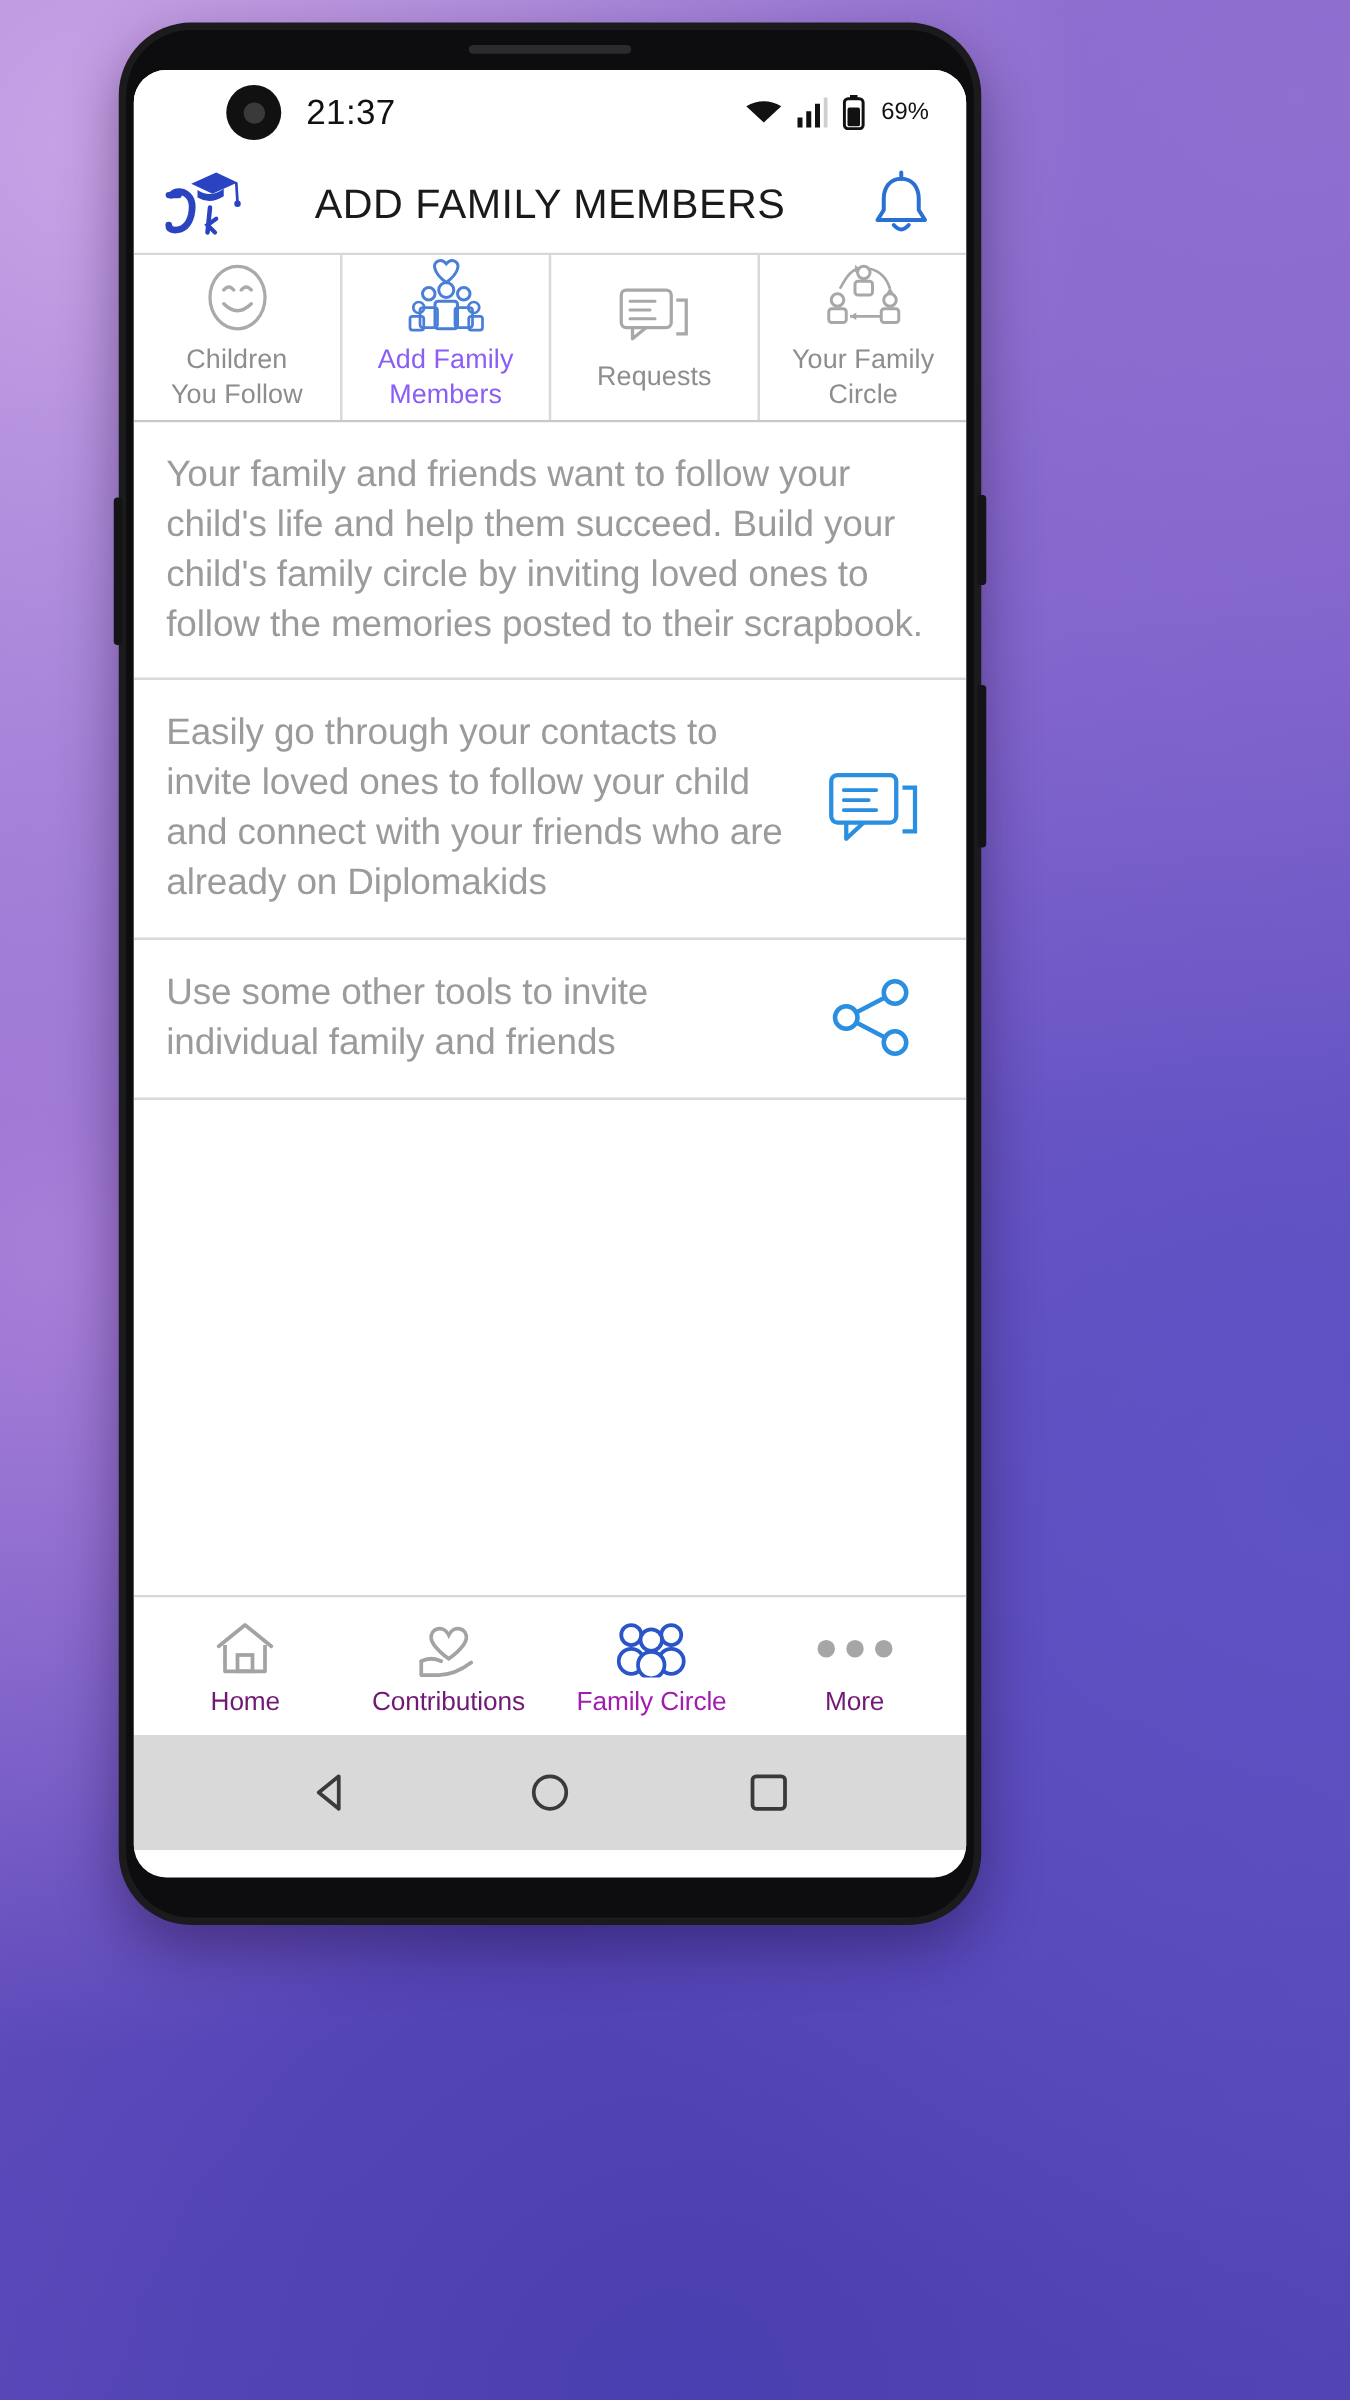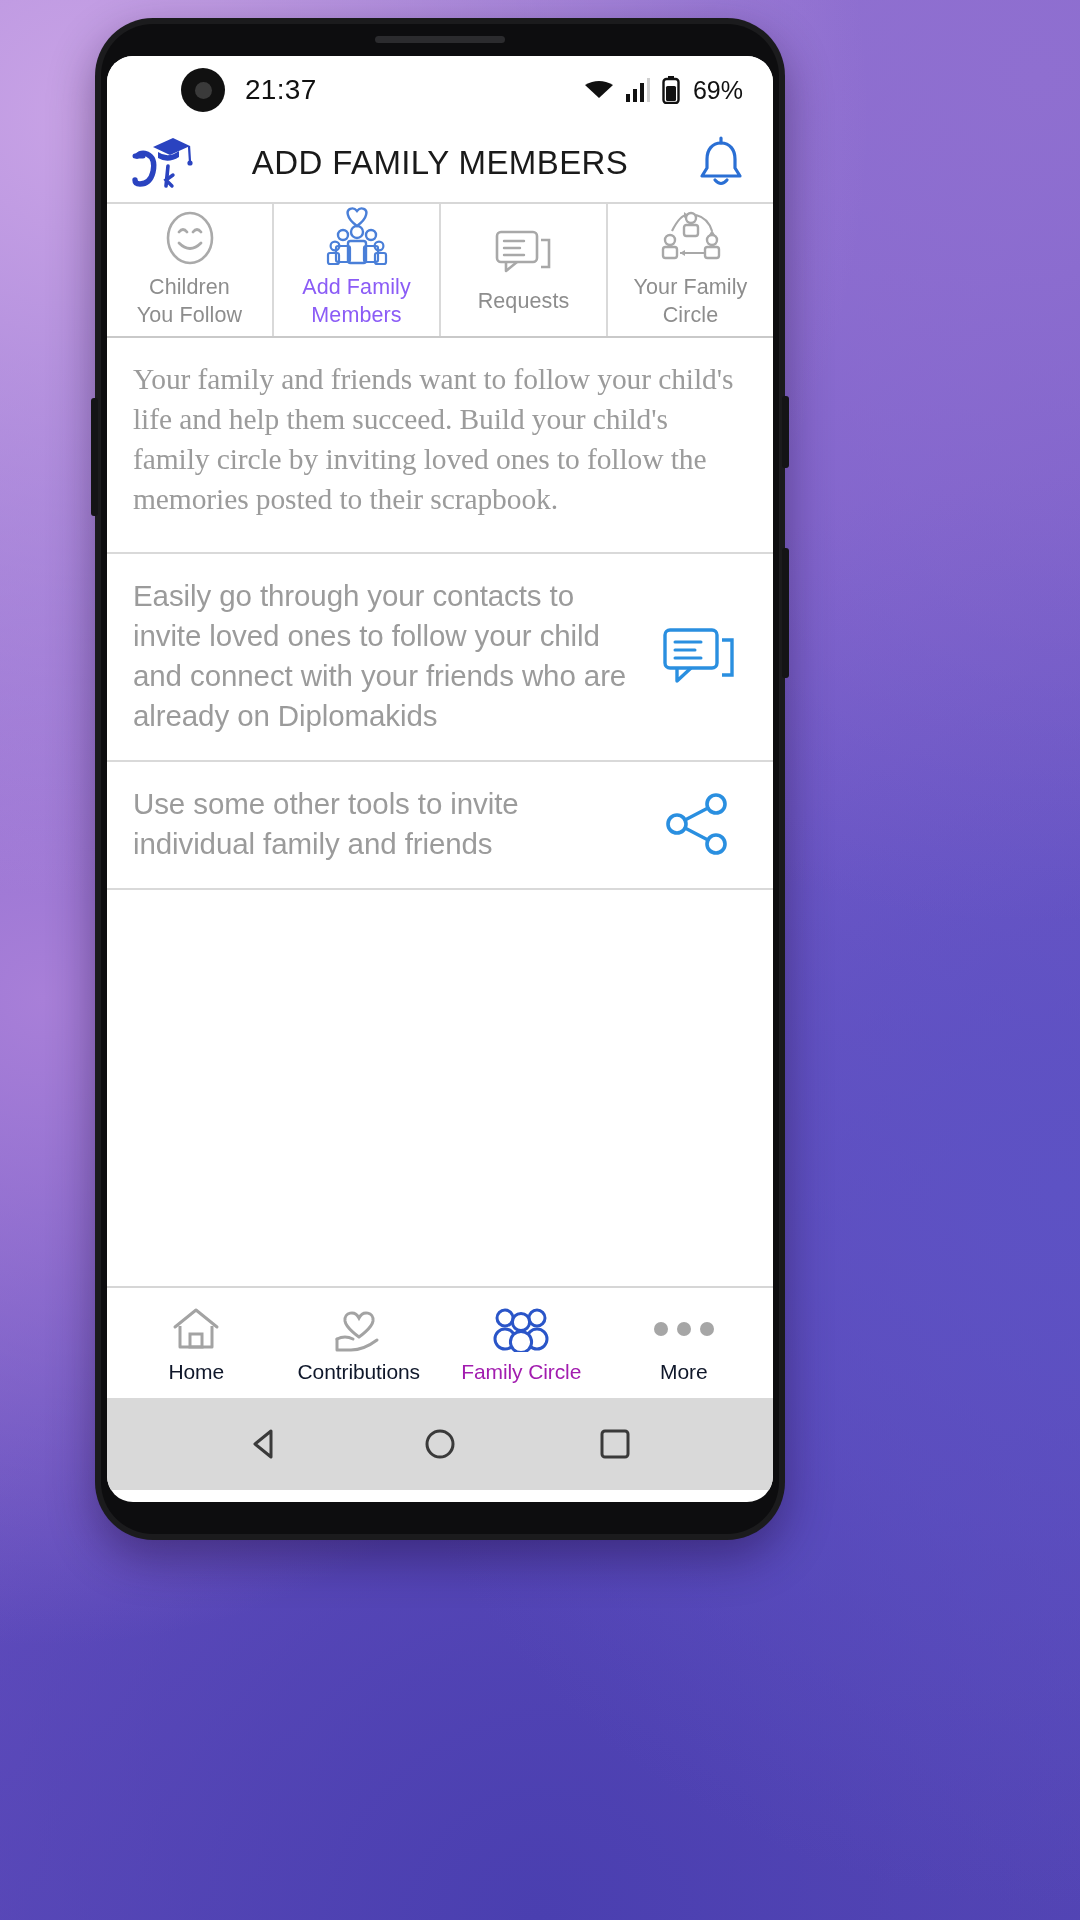--- a/index.html
+++ b/index.html
@@ -55,21 +55,21 @@
     background:#111; display:flex; align-items:center; justify-content:center;
     flex:none; margin-left:52px;
   }
   .punch-hole i{ width:17px; height:17px; border-radius:50%; background:#3a3a3a; display:block; }
   .status-time{
     font-size:28px; color:#111; margin-left:20px; letter-spacing:.3px;
     font-family:"Liberation Sans", sans-serif;
   }
   .status-right{ margin-left:auto; display:flex; align-items:center; gap:11px; }
   .status-right svg{ display:block; }
-  .battery-pct{ font-size:25px; color:#111; margin-left:2px; }
+  .battery-pct{ font-size:19px; color:#111; margin-left:2px; }
 
   
   .app-header{
     height:78px; display:flex; align-items:center;
     padding:0 26px 0 22px; background:#fff; position:relative;
   }
   .logo{ width:66px; height:62px; flex:none; position:relative; }
   .app-title{
     position:absolute; left:0; right:0; text-align:center;
     font-size:33px; color:#1a1a1a; letter-spacing:.4px;
@@ -100,34 +100,34 @@
   .card{
     border-bottom:2px solid #d9d9d9;
     padding:22px 26px 24px 26px;
     display:flex; align-items:center; gap:10px;
   }
   .card-text{
     font-size:29.5px; line-height:1.355; color:#9b9b9b;
     flex:1; letter-spacing:-.1px;
   }
   .card .card-icon{ flex:none; width:96px; display:flex; justify-content:center; }
-  .card.block{ display:block; padding-bottom:32px;font-family:Liberation Serif, serif; }
+  .card.block{ display:block; padding-bottom:22px; }
   .filler{ background:#fff; height:398px; border-bottom:2px solid #d6d6d6; }
 
   
   .bottomnav{
     display:flex; background:#fff; height:110px;
     align-items:center; padding:4px 8px 0 8px;
   }
   .navitem{
     flex:1; display:flex; flex-direction:column; align-items:center;
     justify-content:center; gap:7px;
   }
   .nav-icon{ height:48px; display:flex; align-items:center; justify-content:center; }
-  .nav-label{ font-size:21px; color:#0f172a; letter-spacing:-.1px; }
+  .nav-label{ font-size:21px; color:#701a75; letter-spacing:-.1px; }
   .navitem.active .nav-label{ color:#a21caf; }
   .dots{ display:flex; gap:9px; align-items:center; }
   .dots i{ width:14px; height:14px; border-radius:50%; background:#a6a6a6; display:block; }
 
   
   .sysbar{
     height:92px; background:#d9d9d9; display:flex;
     align-items:center; justify-content:space-around; padding:0 70px;
   }
   .sysbar svg{ display:block; }

